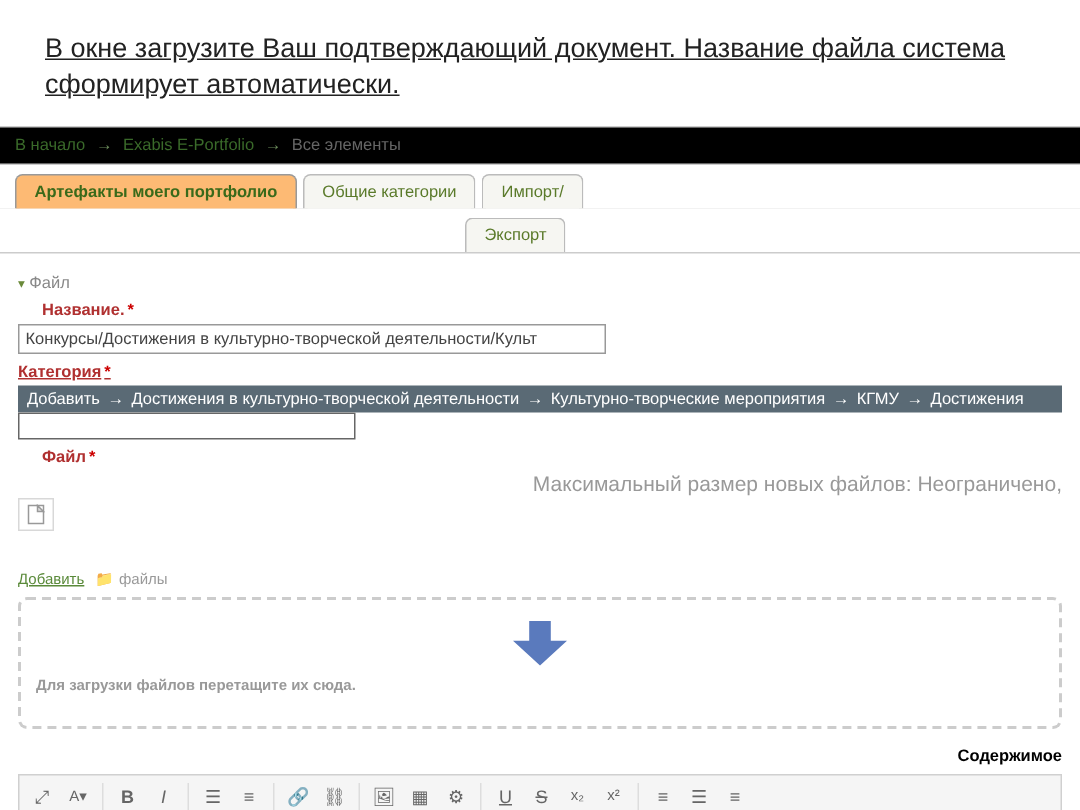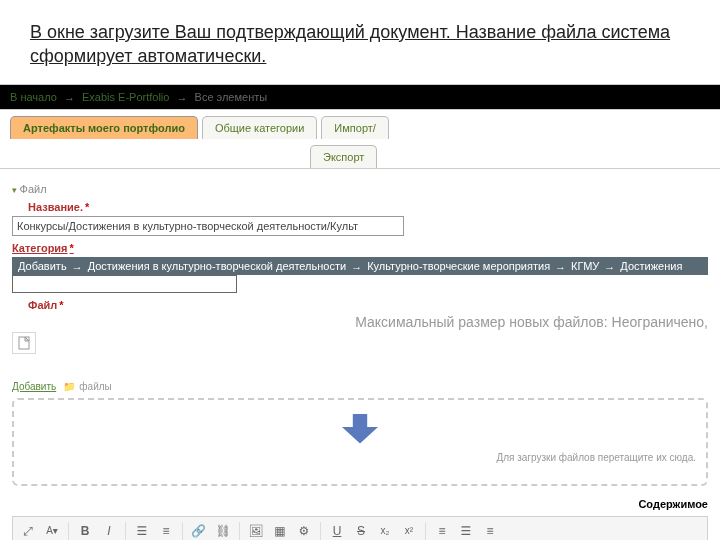--- a/index.html
+++ b/index.html
@@ -22,21 +22,21 @@
   .req-star { color: #c00; margin-left: 2px; }
   .cat-label { color: #b03030; font-size: 11px; font-weight: bold; margin: 6px 0 3px; text-decoration: underline; }
   .text-input { width: 392px; border: 1px solid #999; padding: 2px 4px; font-size: 11px; height: 20px; color: #444; }
   .cat-path { background: #5a6a75; color: #fff; font-size: 11px; padding: 3px 6px; margin-top: 2px; white-space: nowrap; overflow: hidden; }
   .cat-path .sep2 { margin: 0 5px; }
   .url-input { width: 225px; border: 1px solid #666; padding: 2px 4px; height: 18px; }
   .file-hint { text-align: right; font-size: 14px; color: #999; margin: 2px 0; }
   .file-tool { border: 1px solid #d8d8d8; padding: 3px 5px; display: inline-block; margin-bottom: 4px; }
   .add-link { font-size: 10px; color: #5a8a3a; text-decoration: underline; cursor: pointer; margin: 20px 0 6px; display: inline-block; }
   .folder-icon { color: #6a8aca; font-size: 10px; margin-left: 4px; }
-  .dropzone { border: 2px dashed #ccc; border-radius: 6px; padding: 14px 10px 18px; text-align: right; color: #999; position: relative; min-height: 88px; }
+  .dropzone { border: 2px dashed #ccc; border-radius: 6px; padding: 14px 10px 18px; text-align: left; color: #999; position: relative; min-height: 88px; font-weight: bold; }
   .dz-arrow { width: 36px; height: 30px; margin: 0 auto 8px; background: #5a7abd; clip-path: polygon(30% 0, 70% 0, 70% 45%, 100% 45%, 50% 100%, 0 45%, 30% 45%); }
   .dz-text { font-size: 10px; color: #999; }
   .rte-toolbar { border: 1px solid #d0d0d0; background: #f5f5f5; padding: 3px 4px; display: flex; align-items: center; gap: 2px; margin-top: 6px; }
   .rte-btn { border: 1px solid transparent; background: transparent; width: 22px; height: 22px; display: flex; align-items: center; justify-content: center; font-size: 12px; color: #666; cursor: pointer; border-radius: 2px; }
   .rte-sep { width: 1px; height: 18px; background: #ddd; margin: 0 3px; }
   svg { display: block; }
 </style>
 </head>
 <body>
 

